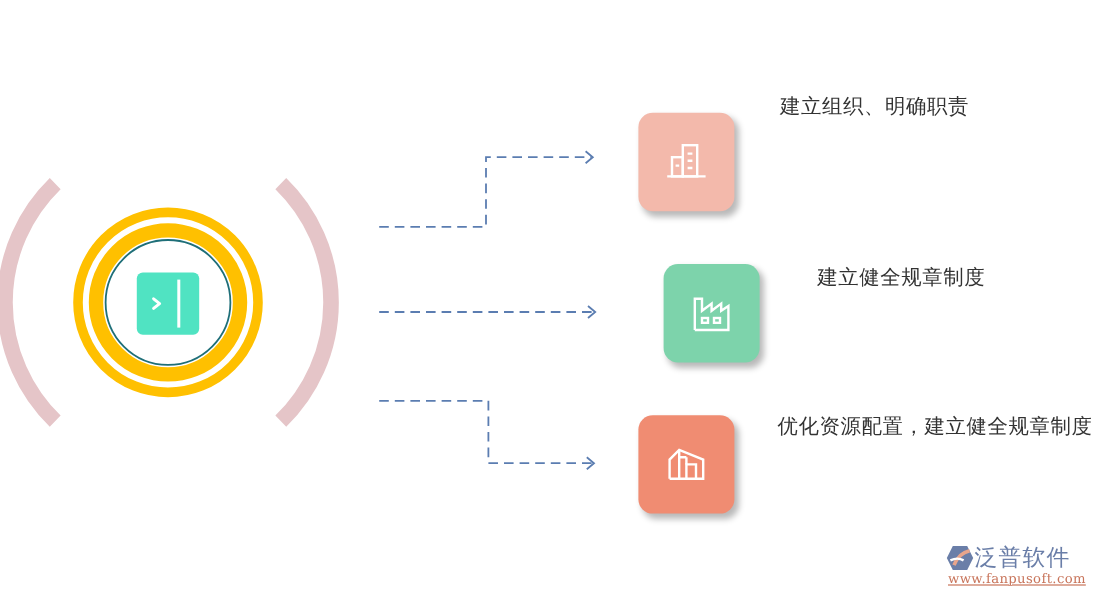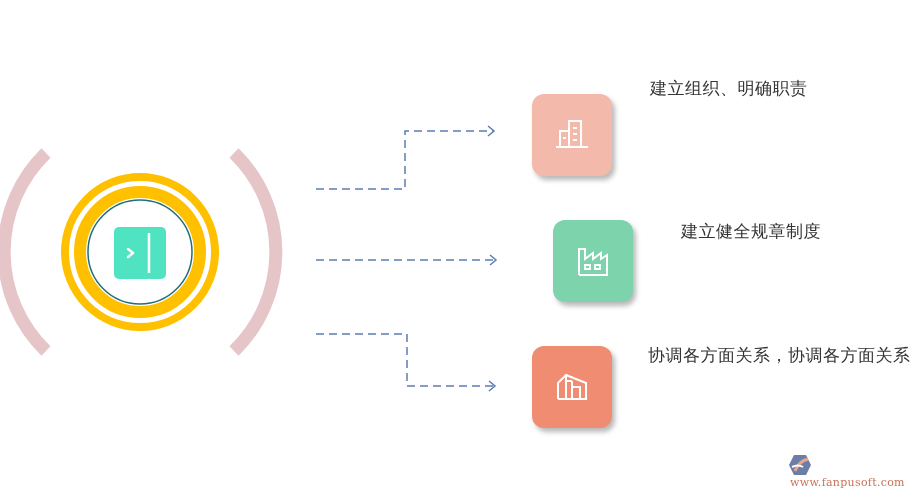--- a/index.html
+++ b/index.html
@@ -5,21 +5,21 @@
     html, body { margin: 0; padding: 0; background: #ffffff; }
     body { width: 920px; height: 500px; position: relative; overflow: hidden;
            font-family: "DejaVu Sans", "Liberation Sans", sans-serif; }
     .layer { position: absolute; left: 0; top: 0; }
     .tile { position: absolute; width: 80px; height: 82px; border-radius: 12px;
             box-shadow: 3px 4px 5px rgba(0,0,0,0.28); display: flex; align-items: center; justify-content: center; }
     .label { position: absolute; font-size: 17px; color: #333333; white-space: nowrap; letter-spacing: 0.5px; }
     .logo { position: absolute; left: 788px; top: 452px; width: 128px; height: 44px; }
     .logo-title { position: absolute; left: 24px; top: 0px; font-size: 19px; color: #6a7ea8; letter-spacing: 1px; }
     .logo-url { position: absolute; left: 2px; top: 24px; font-size: 11px; color: #c8745a;
-                font-family: "DejaVu Serif", "Liberation Serif", serif; letter-spacing: 0.3px; }
+                font-family: "DejaVu Serif", "Liberation Serif", serif; letter-spacing: 0.3px; text-decoration: underline; }
   </style>
 </head>
 <body>
 
 <svg class="layer" width="920" height="500">
 
   <path d="M 46 153 A 138 138 0 0 0 46 351" fill="none" stroke="#E5C5C8" stroke-width="13"></path>
   <path d="M 234 153 A 138 138 0 0 1 234 351" fill="none" stroke="#E5C5C8" stroke-width="13"></path>
 
   <circle cx="140" cy="252" r="75" fill="none" stroke="#FFC000" stroke-width="8"></circle>
@@ -74,22 +74,23 @@
   <svg width="40" height="40" viewBox="0 0 40 40">
     <g fill="none" stroke="#ffffff" stroke-width="2" stroke-linejoin="miter">
       <polyline points="6,32 6,16 14,8 34,16 34,32 6,32"></polyline>
       <line x1="14" y1="8" x2="14" y2="32"></line>
       <line x1="14" y1="14" x2="20" y2="14"></line>
       <polyline points="20,32 20,20 28,20 28,32"></polyline>
       <line x1="20" y1="14" x2="20" y2="20"></line>
     </g>
   </svg>
 </div>
-<div class="label" style="left:648px; top:344px;">协调各方面关系，协调各方面关系</div>
+<div class="label" style="left:648px; top:344px;">优化资源配置，建立健全规章制度</div>
 
 <div class="logo">
   <svg width="24" height="24" viewBox="0 0 24 24" style="position:absolute; left:0; top:1px;">
     <polygon points="6,2 18,2 23,12 18,22 6,22 1,12" fill="#6a7ea8"></polygon>
     <path d="M 7 18 Q 11 8 20 6" fill="none" stroke="#e8a58c" stroke-width="3"></path>
     <path d="M 4 14 Q 10 11 15 14" fill="none" stroke="#ffffff" stroke-width="2"></path>
   </svg>
+  <span class="logo-title">泛普软件</span>
   <span class="logo-url">www.fanpusoft.com</span>
 </div>
 
 </body></html>

